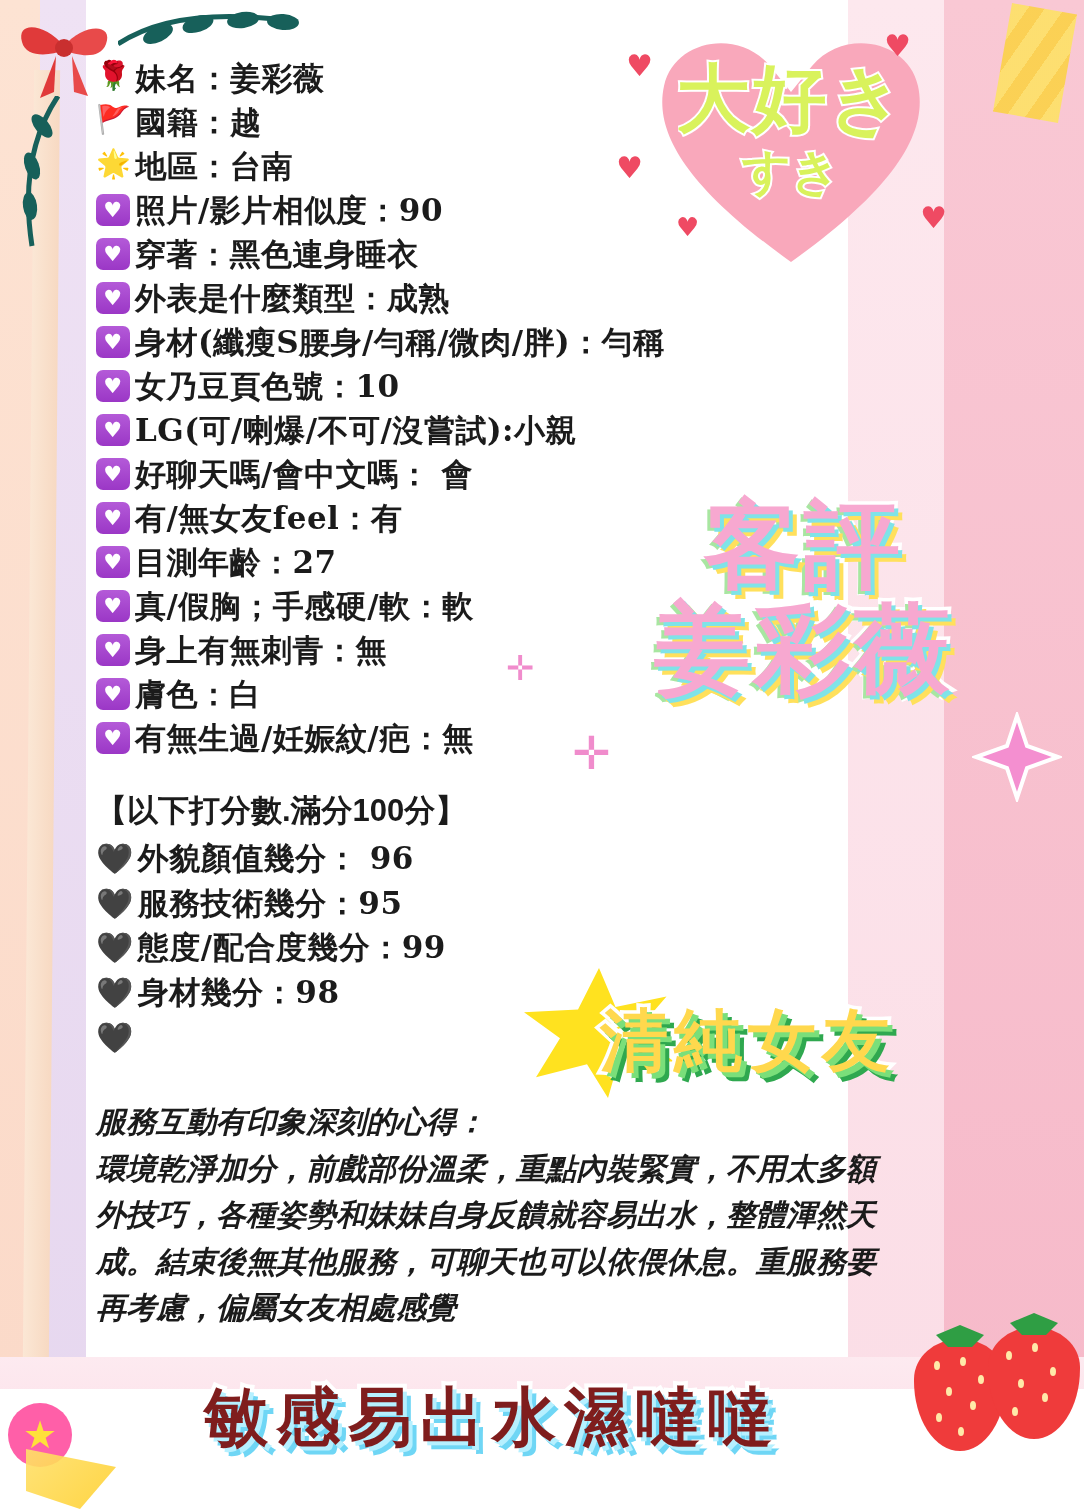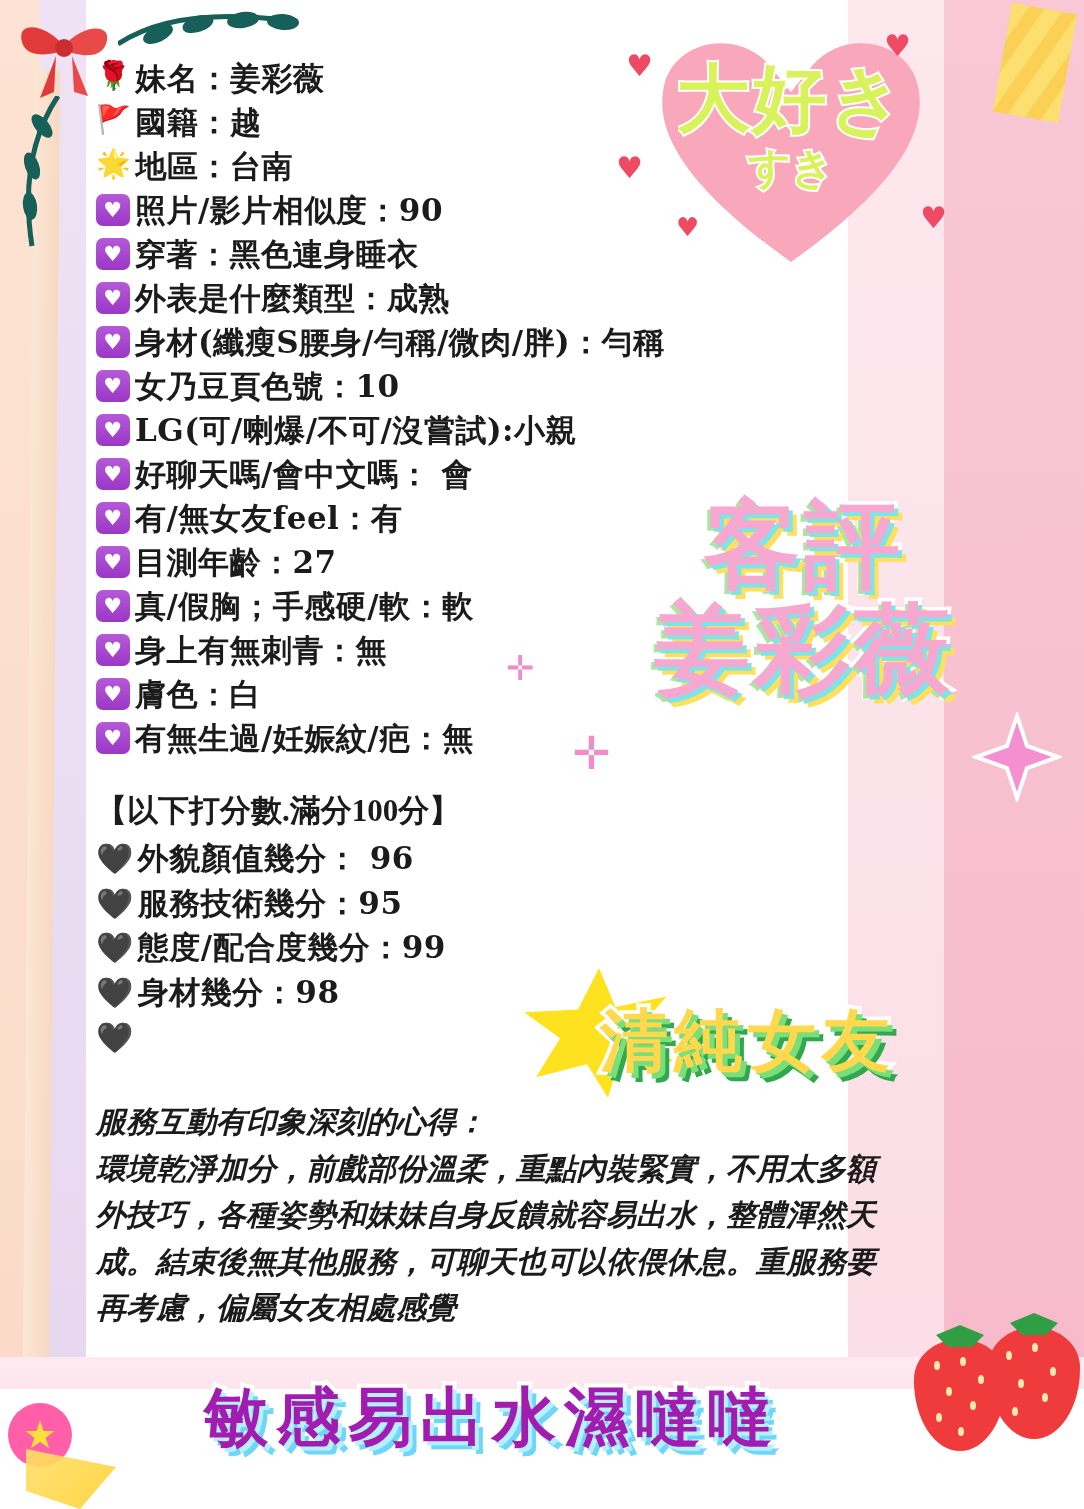--- a/index.html
+++ b/index.html
@@ -130,21 +130,21 @@
   .b-blackheart {
     color: #111111;
     font-size: 30px;
     margin-right: 4px;
     margin-top: 2px;
   }
   .spacer-md { height: 30px; }
 
   .score-header {
     font-size: 31px;
-    font-family: Liberation Serif, serif;
+    font-family: Liberation Sans, sans-serif;
     font-weight: 700;
     color: #1b1b1b;
     margin-bottom: 4px;
   }
 
   .review-block {
     margin-top: 10px;
     width: 790px;
     font-size: 30px;
     line-height: 1.55;
@@ -171,21 +171,21 @@
     -webkit-text-stroke: 4px #ffffff;
     paint-order: stroke fill;
     font-family: "DejaVu Sans", sans-serif;
     letter-spacing: 2px;
   }
   .heart-text-2 {
     position: absolute;
     left: 18px; top: 128px;
     width: 254px;
     text-align: center;
-    font-size: 42px;
+    font-size: 48px;
     font-weight: 700;
     color: #d9f25c;
     -webkit-text-stroke: 4px #ffffff;
     paint-order: stroke fill;
     font-family: "DejaVu Sans", sans-serif;
   }
   .mini-heart {
     position: absolute;
     color: #ef4a63;
     font-size: 30px;
@@ -252,21 +252,21 @@
   .bottom-banner {
     position: absolute;
     left: 92px; bottom: 48px;
     width: 800px;
     text-align: center;
   }
   .bottom-banner .bt {
     font-size: 64px;
     font-weight: 700;
     font-family: Liberation Sans, sans-serif;
-    color: #a21caf;
+    color: #7f1d1d;
     -webkit-text-stroke: 8px #ffffff;
     paint-order: stroke fill;
     text-shadow: 4px 4px 0 #b6f0ff, 8px 8px 0 #6fd6f5;
     letter-spacing: 8px;
     white-space: nowrap;
   }
   .bottom-star {
     position: absolute;
     left: 8px; bottom: 42px;
     width: 64px; height: 64px;

